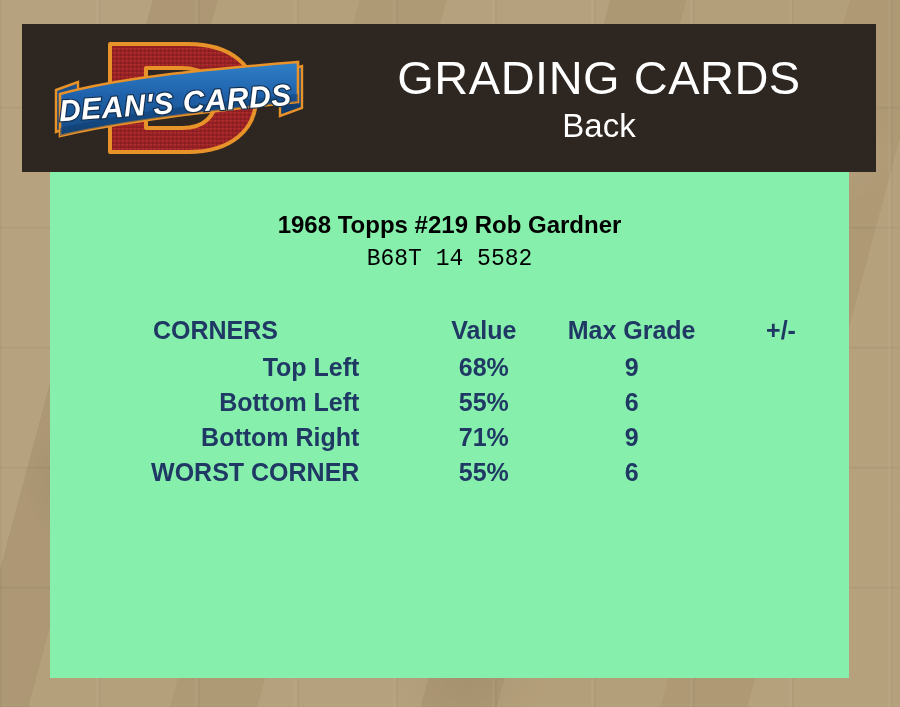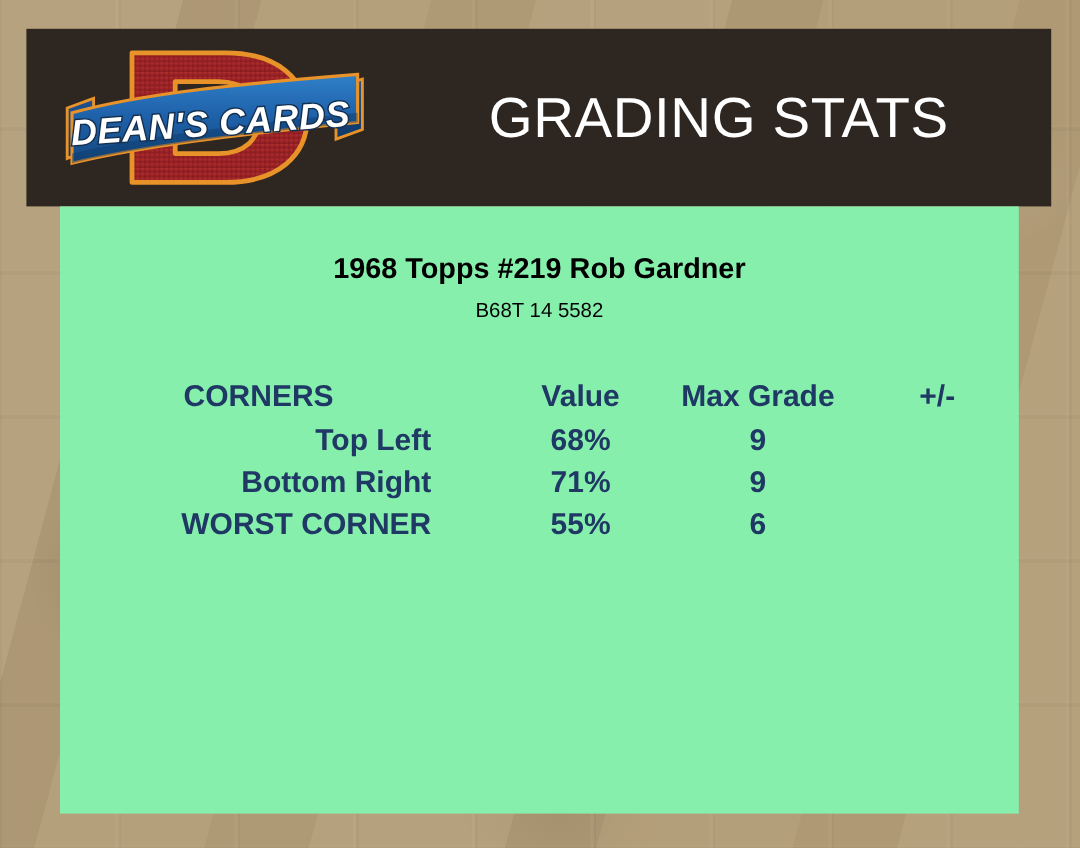--- a/index.html
+++ b/index.html
@@ -105,22 +105,23 @@
     font-weight: bold;
     line-height: 30px;
   }
   #card-sku {
     position: absolute;
     left: 0;
     top: 72px;
     width: 100%;
     text-align: center;
     color: #000000;
-    font-size: 17px;
+    font-size: 23px;
     line-height: 30px;
+    font-family: Liberation Mono, monospace;
   }
 
   
   #stats-table {
     position: absolute;
     left: 0;
     top: 138px;
     width: 100%;
     border-collapse: collapse;
     color: #1f3864;
@@ -216,21 +217,22 @@
           <path d="M12 100 C70 86 150 76 250 66 L250 74 C150 84 70 94 12 108 Z" fill="#0d3a6b" opacity="0.45"></path>
         </g>
 
         <g>
           <text x="128" y="85" font-family="'Liberation Sans', sans-serif" font-size="30" font-weight="bold" font-style="italic" text-anchor="middle" fill="#ffffff" stroke="#143050" stroke-width="2.4" paint-order="stroke fill" transform="rotate(-4 128 85)" letter-spacing="0.5">DEAN'S CARDS</text>
         </g>
       </svg>
     </div>
 
     <div id="header-titles">
-      <div id="title-main">GRADING STATS</div>
+      <div id="title-main">GRADING CARDS</div>
+      <div id="title-sub">Back</div>
     </div>
   </div>
 
   <div id="panel">
 
     <div id="card-title">1968 Topps #219 Rob Gardner</div>
     <div id="card-sku">B68T 14 5582</div>
 
     <table id="stats-table">
       <thead>
@@ -242,20 +244,26 @@
         </tr>
       </thead>
       <tbody>
         <tr class="row-corner">
           <td class="col-label">Top Left</td>
           <td class="col-value">68%</td>
           <td class="col-max">9</td>
           <td class="col-pm"></td>
         </tr>
         <tr class="row-corner">
+          <td class="col-label">Bottom Left</td>
+          <td class="col-value">55%</td>
+          <td class="col-max">6</td>
+          <td class="col-pm"></td>
+        </tr>
+        <tr class="row-corner">
           <td class="col-label">Bottom Right</td>
           <td class="col-value">71%</td>
           <td class="col-max">9</td>
           <td class="col-pm"></td>
         </tr>
         <tr class="row-worst">
           <td class="col-label">WORST CORNER</td>
           <td class="col-value">55%</td>
           <td class="col-max">6</td>
           <td class="col-pm"></td>

